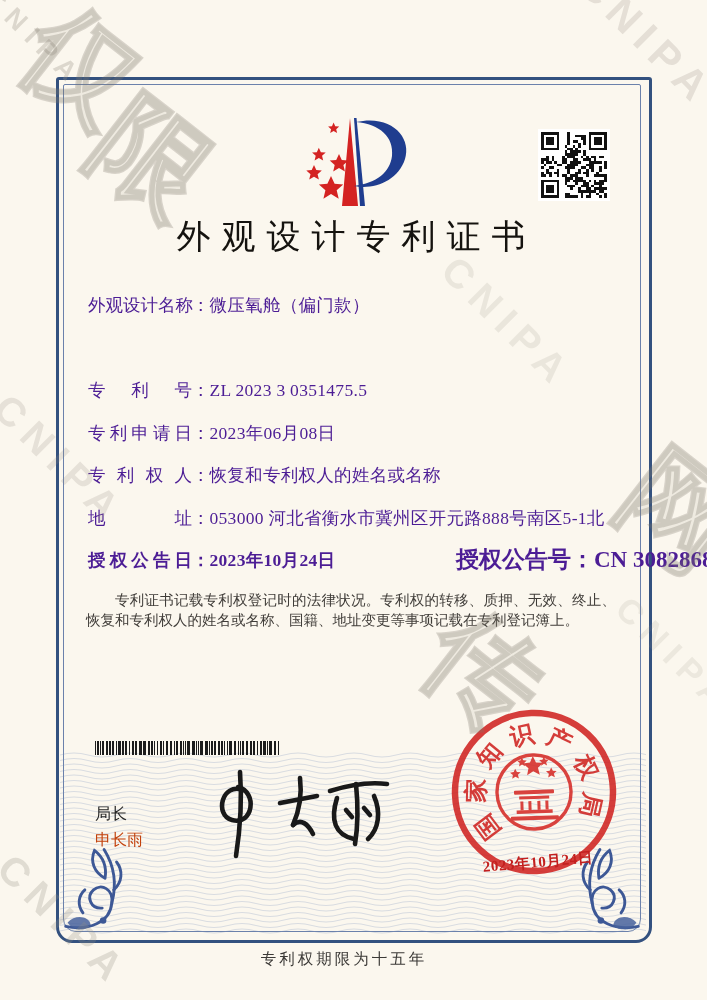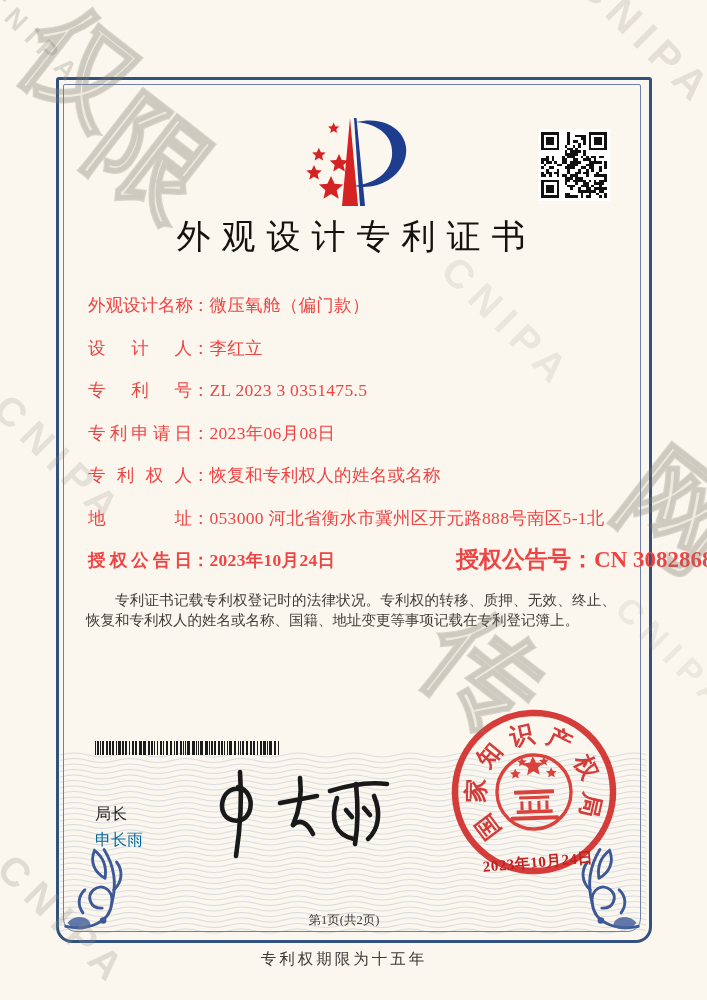--- a/index.html
+++ b/index.html
@@ -26,36 +26,36 @@
   .corner.right{left:550px;transform:scaleX(-1);}
   
   .cert-no{position:absolute;left:88px;top:126px;font-size:16px;letter-spacing:2.5px;color:#454340;}
   .logo{position:absolute;left:294px;top:110px;}
   .qr{position:absolute;left:538px;top:129px;width:72px;height:72px;background:#fff;padding:3px;box-sizing:border-box;}
   .title{
     position:absolute;left:56px;top:214px;width:590px;text-align:center;
     font-size:34px;font-weight:normal;letter-spacing:11px;color:#15130f;text-indent:11px;
   }
   
-  .field{position:absolute;left:88px;font-size:17.5px;line-height:24px;color:#ef4444;white-space:nowrap;}
+  .field{position:absolute;left:88px;font-size:17.5px;line-height:24px;color:#4c1d95;white-space:nowrap;}
   .flabel{display:inline-block;width:104px;text-align:justify;text-align-last:justify;vertical-align:top;}
   .colon{display:inline-block;vertical-align:top;}
   .fvalue{display:inline-block;vertical-align:top;letter-spacing:0.3px;}
   .grant-no{position:absolute;left:368px;top:0;font-size:23px;line-height:24px;white-space:nowrap;}
   
   .body-text{
     position:absolute;left:86px;top:590px;width:530px;
     font-size:14.5px;line-height:20px;text-align:justify;color:#403d39;
   }
   .body-text p{margin:0;text-indent:2em;}
   
   .barcode{position:absolute;left:95px;top:741px;}
   
   .sig-title{position:absolute;left:95px;top:804px;font-family:"Liberation Sans","DejaVu Sans",sans-serif;font-size:16px;color:#222;}
-  .sig-name{position:absolute;left:95px;top:830px;font-family:"Liberation Sans","DejaVu Sans",sans-serif;font-size:16px;color:#0369a1;}
+  .sig-name{position:absolute;left:95px;top:830px;font-family:"Liberation Sans","DejaVu Sans",sans-serif;font-size:16px;color:#c2410c;}
   .sig-hand{position:absolute;left:203px;top:768px;}
   
   .seal{position:absolute;left:448px;top:706px;transform:rotate(-2deg);opacity:0.94;}
   .seal-date{
     position:absolute;left:452px;top:853px;width:172px;text-align:center;
     color:#c3201f;font-size:15px;font-weight:bold;letter-spacing:0.5px;transform:rotate(-5deg);
   }
   
   .page-info{position:absolute;left:56px;top:912px;width:576px;text-align:center;font-size:12.5px;color:#3d3b38;}
   .continuation{position:absolute;left:14px;top:949px;width:660px;text-align:center;font-size:15.5px;letter-spacing:3px;color:#3b3936;}
@@ -374,23 +374,20 @@
       <rect x="0" y="18" width="7" height="7" fill="#111"></rect>
       <rect x="1" y="19" width="5" height="5" fill="#fff"></rect>
       <rect x="2" y="20" width="3" height="3" fill="#111"></rect>
     </svg>
 
   <div class="title">外观设计专利证书</div>
 
   <div class="field" style="top:293px;">
     <span class="flabel">外观设计名称</span><span class="colon">：</span><span class="fvalue">微压氧舱（偏门款）</span>
   </div>
-  <div class="field" style="top:336px;">
-    <span class="flabel">设计人</span><span class="colon">：</span><span class="fvalue">李红立</span>
-  </div>
   <div class="field" style="top:378px;">
     <span class="flabel">专利号</span><span class="colon">：</span><span class="fvalue">ZL 2023 3 0351475.5</span>
   </div>
   <div class="field" style="top:421px;">
     <span class="flabel">专利申请日</span><span class="colon">：</span><span class="fvalue">2023年06月08日</span>
   </div>
   <div class="field" style="top:463px;">
     <span class="flabel">专利权人</span><span class="colon">：</span><span class="fvalue">恢复和专利权人的姓名或名称</span>
   </div>
   <div class="field" style="top:506px;">
@@ -506,16 +503,15 @@
       <rect x="72" y="95" width="3" height="9"></rect>
       <rect x="80" y="95" width="3" height="9"></rect>
       <rect x="89" y="95" width="3" height="9"></rect>
       <rect x="97" y="95" width="3" height="9"></rect>
       <rect x="68" y="104" width="36" height="3.5"></rect>
       <rect x="62" y="110" width="48" height="4" rx="1"></rect>
     </g>
   </svg>
   <div class="seal-date">2023年10月24日</div>
 
-  <div class="page-info">第1页(共2页)</div>
   <div class="continuation">专利权期限为十五年</div>
 
 </div>
 
 </body></html>

